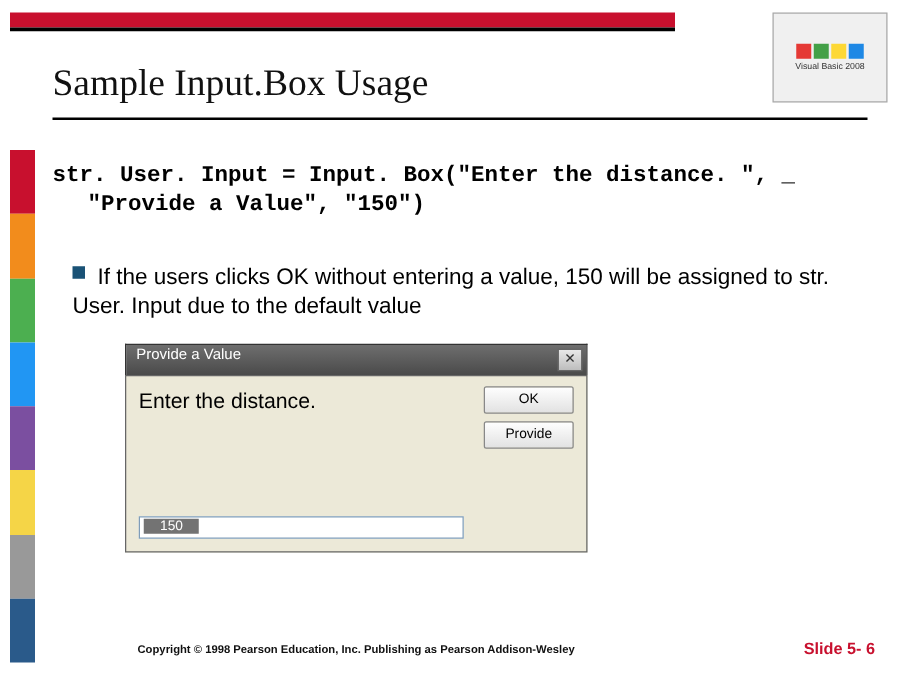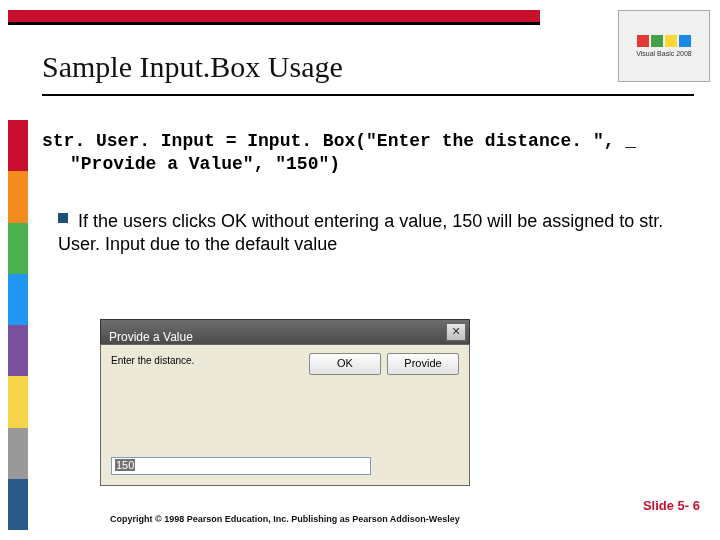--- a/index.html
+++ b/index.html
@@ -127,26 +127,25 @@
     left: 100px;
     width: 370px;
     font-family: Tahoma, Arial, sans-serif;
   }
   .dlg-title {
     height: 24px;
     background: linear-gradient(#6e6e6e,#4a4a4a);
     color: #fff;
     font-size: 12px;
     display: flex;
-    align-items: flex-end;
+    align-items: flex-start;
     padding-left: 8px;
     border: 1px solid #333;
     border-bottom: none;
     position: relative;
-    margin-top: 44px;
   }
   .dlg-close {
     position: absolute;
     right: 3px;
     top: 3px;
     width: 18px;
     height: 16px;
     background: linear-gradient(#e8e8e8,#bdbdbd);
     border: 1px solid #666;
     font-size: 11px;
@@ -156,47 +155,47 @@
     cursor: default;
   }
   .dlg-body {
     background: #ece9d8;
     border: 1px solid #666;
     height: 120px;
     position: relative;
     padding: 10px;
   }
   .dlg-prompt {
-    font-size: 10px;
+    font-size: 17px;
     color: #000;
   }
   .dlg-input {
     position: absolute;
     bottom: 10px;
     left: 10px;
     width: 260px;
     height: 18px;
     border: 1px solid #7f9db9;
     background: #fff;
     font-size: 11px;
     padding: 1px 3px;
     box-sizing: border-box;
     color: #000;
   }
   .dlg-input .sel {
     background: #737373;
     color: #fff;
-    padding: 0 1px;
+    padding: 0 13px;
   }
   .dlg-btns {
     position: absolute;
     right: 10px;
     top: 8px;
     display: flex;
-    flex-direction: row;
+    flex-direction: column;
     gap: 6px;
   }
   .dlg-btn {
     width: 70px;
     height: 20px;
     background: linear-gradient(#fefefe,#e2e2e2);
     border: 1px solid #888;
     font-size: 11px;
     text-align: center;
     line-height: 18px;
@@ -206,21 +205,21 @@
   .copyright {
     position: absolute;
     bottom: 16px;
     left: 110px;
     font-size: 9px;
     font-weight: bold;
     color: #111;
   }
   .slide-num {
     position: absolute;
-    bottom: 27px;
+    bottom: 14px;
     right: 20px;
     font-size: 13px;
     font-weight: bold;
     color: #c8102e;
   }
 </style>
 </head>
 <body>
 
 <div class="top-accent"></div>

